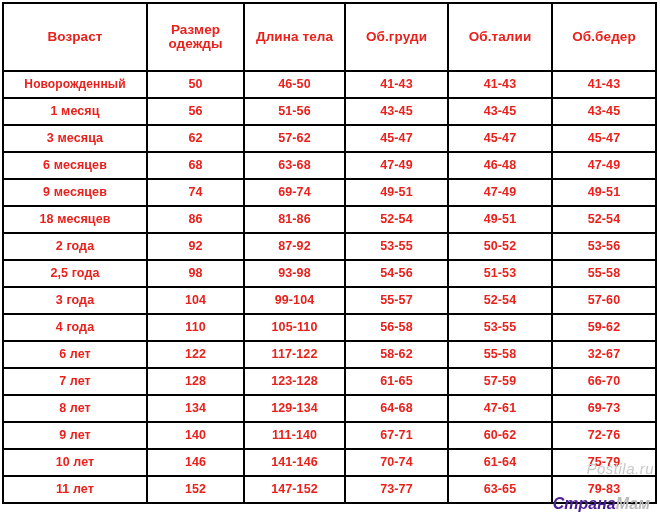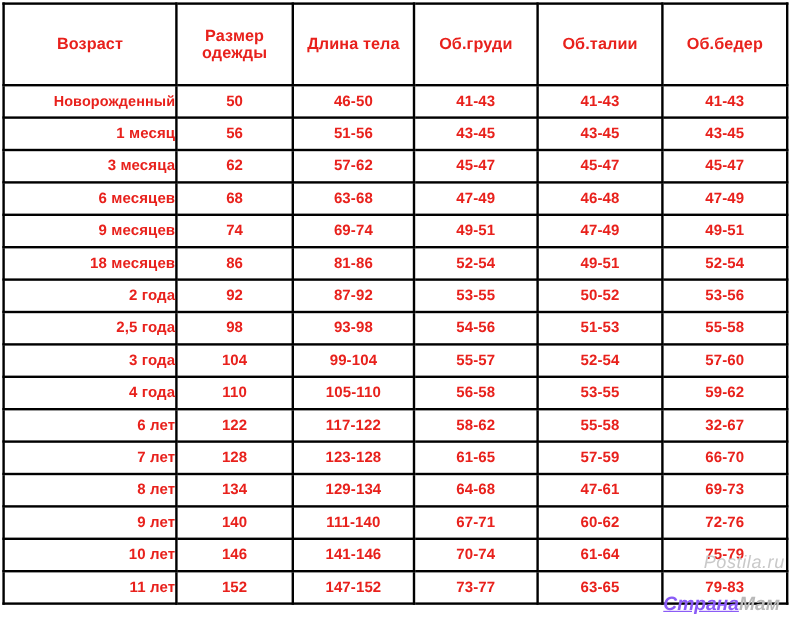--- a/index.html
+++ b/index.html
@@ -45,21 +45,20 @@
   }
   col.c-age { width: 144px; }
   col.c-size { width: 97px; }
   col.c-len { width: 101px; }
   col.c-chest { width: 103px; }
   col.c-waist { width: 104px; }
   col.c-hip { width: 104px; }
 
   tbody td.age-cell {
     font-size: 12.5px;
-    text-align: right;
   }
   tbody tr td.age-cell.first-row {
     font-size: 12px;
   }
   .watermark {
     position: absolute;
     right: 6px;
     bottom: 40px;
     color: #c9c9c9;
     font-size: 15px;
@@ -71,21 +70,21 @@
   .watermark2 {
     position: absolute;
     right: 10px;
     bottom: 4px;
     color: #b9b9b9;
     font-size: 16px;
     font-weight: bold;
     font-style: italic;
     pointer-events: none;
   }
-  .watermark2 .wm-accent { color: #8b5cf6; text-decoration: underline; }
+  .watermark2 .wm-accent { color: #4c1d95; }
 </style>
 </head>
 <body>
 
 <div class="sheet">
 
   <table class="size-table">
     <colgroup>
       <col class="c-age">
         <col class="c-size">

